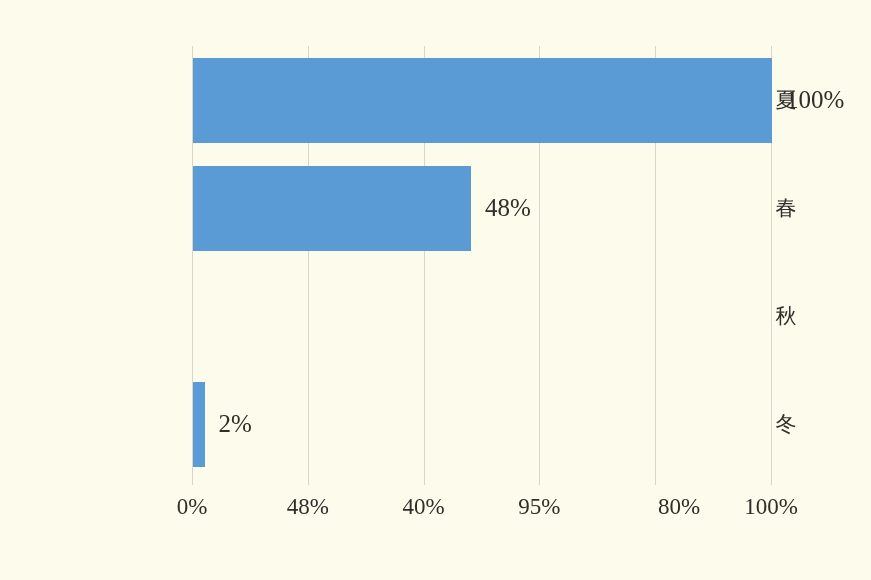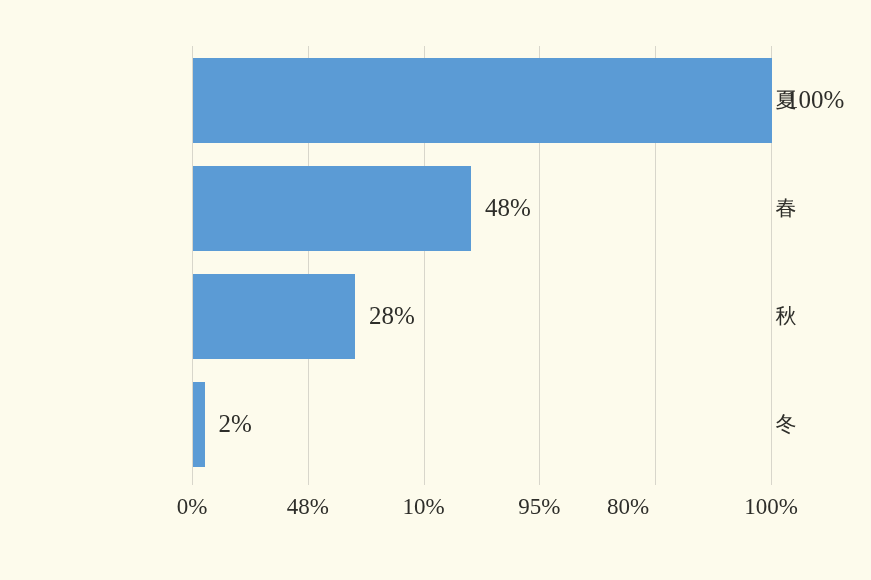--- a/index.html
+++ b/index.html
@@ -120,38 +120,34 @@
 
   <div id="plot-area">
       <div class="bar-row" style="top: 11.5px; height: 85px;">
         <div class="bar" style="width: 579px; background: rgb(91, 155, 213);"></div>
         <div class="bar-value" style="left: 594px; color: rgb(46, 46, 42);">100%</div>
       </div>
       <div class="bar-row" style="top: 119.5px; height: 85px;">
         <div class="bar" style="width: 277.92px; background: rgb(91, 155, 213);"></div>
         <div class="bar-value" style="left: 292.92px; color: rgb(46, 46, 42);">48%</div>
       </div>
-      <div class="bar-row" style="top: 227.5px; height: 85px;">
-        <div class="bar" style="width: 162.12px; background: rgb(91, 155, 213);"></div>
-        <div class="bar-value" style="left: 177.12px; color: rgb(46, 46, 42);">28%</div>
-      </div>
       <div class="bar-row" style="top: 335.5px; height: 85px;">
         <div class="bar" style="width: 11.58px; background: rgb(91, 155, 213);"></div>
         <div class="bar-value" style="left: 26.58px; color: rgb(46, 46, 42);">2%</div>
       </div>
     </div>
 
   <div id="x-axis">
       <div class="tick-mark" style="left: 0px; background: rgb(216, 214, 203);"></div>
       <div class="tick-label" style="left: 0px; color: rgb(46, 46, 42);">0%</div>
       <div class="tick-mark" style="left: 115.8px; background: rgb(216, 214, 203);"></div>
       <div class="tick-label" style="left: 115.8px; color: rgb(46, 46, 42);">48%</div>
       <div class="tick-mark" style="left: 231.6px; background: rgb(216, 214, 203);"></div>
-      <div class="tick-label" style="left: 231.6px; color: rgb(46, 46, 42);">10%</div>
+      <div class="tick-label" style="left: 231.6px; color: rgb(46, 46, 42);">40%</div>
       <div class="tick-mark" style="left: 347.4px; background: rgb(216, 214, 203);"></div>
       <div class="tick-label" style="left: 347.4px; color: rgb(46, 46, 42);">95%</div>
       <div class="tick-mark" style="left: 463.2px; background: rgb(216, 214, 203);"></div>
-      <div class="tick-label" style="left: 436px; color: rgb(46, 46, 42);">80%</div>
+      <div class="tick-label" style="left: 487px; color: rgb(46, 46, 42);">80%</div>
       <div class="tick-mark" style="left: 579px; background: rgb(216, 214, 203);"></div>
       <div class="tick-label" style="left: 579px; color: rgb(46, 46, 42);">100%</div>
     </div>
 
 </div>
 
 </body></html>

